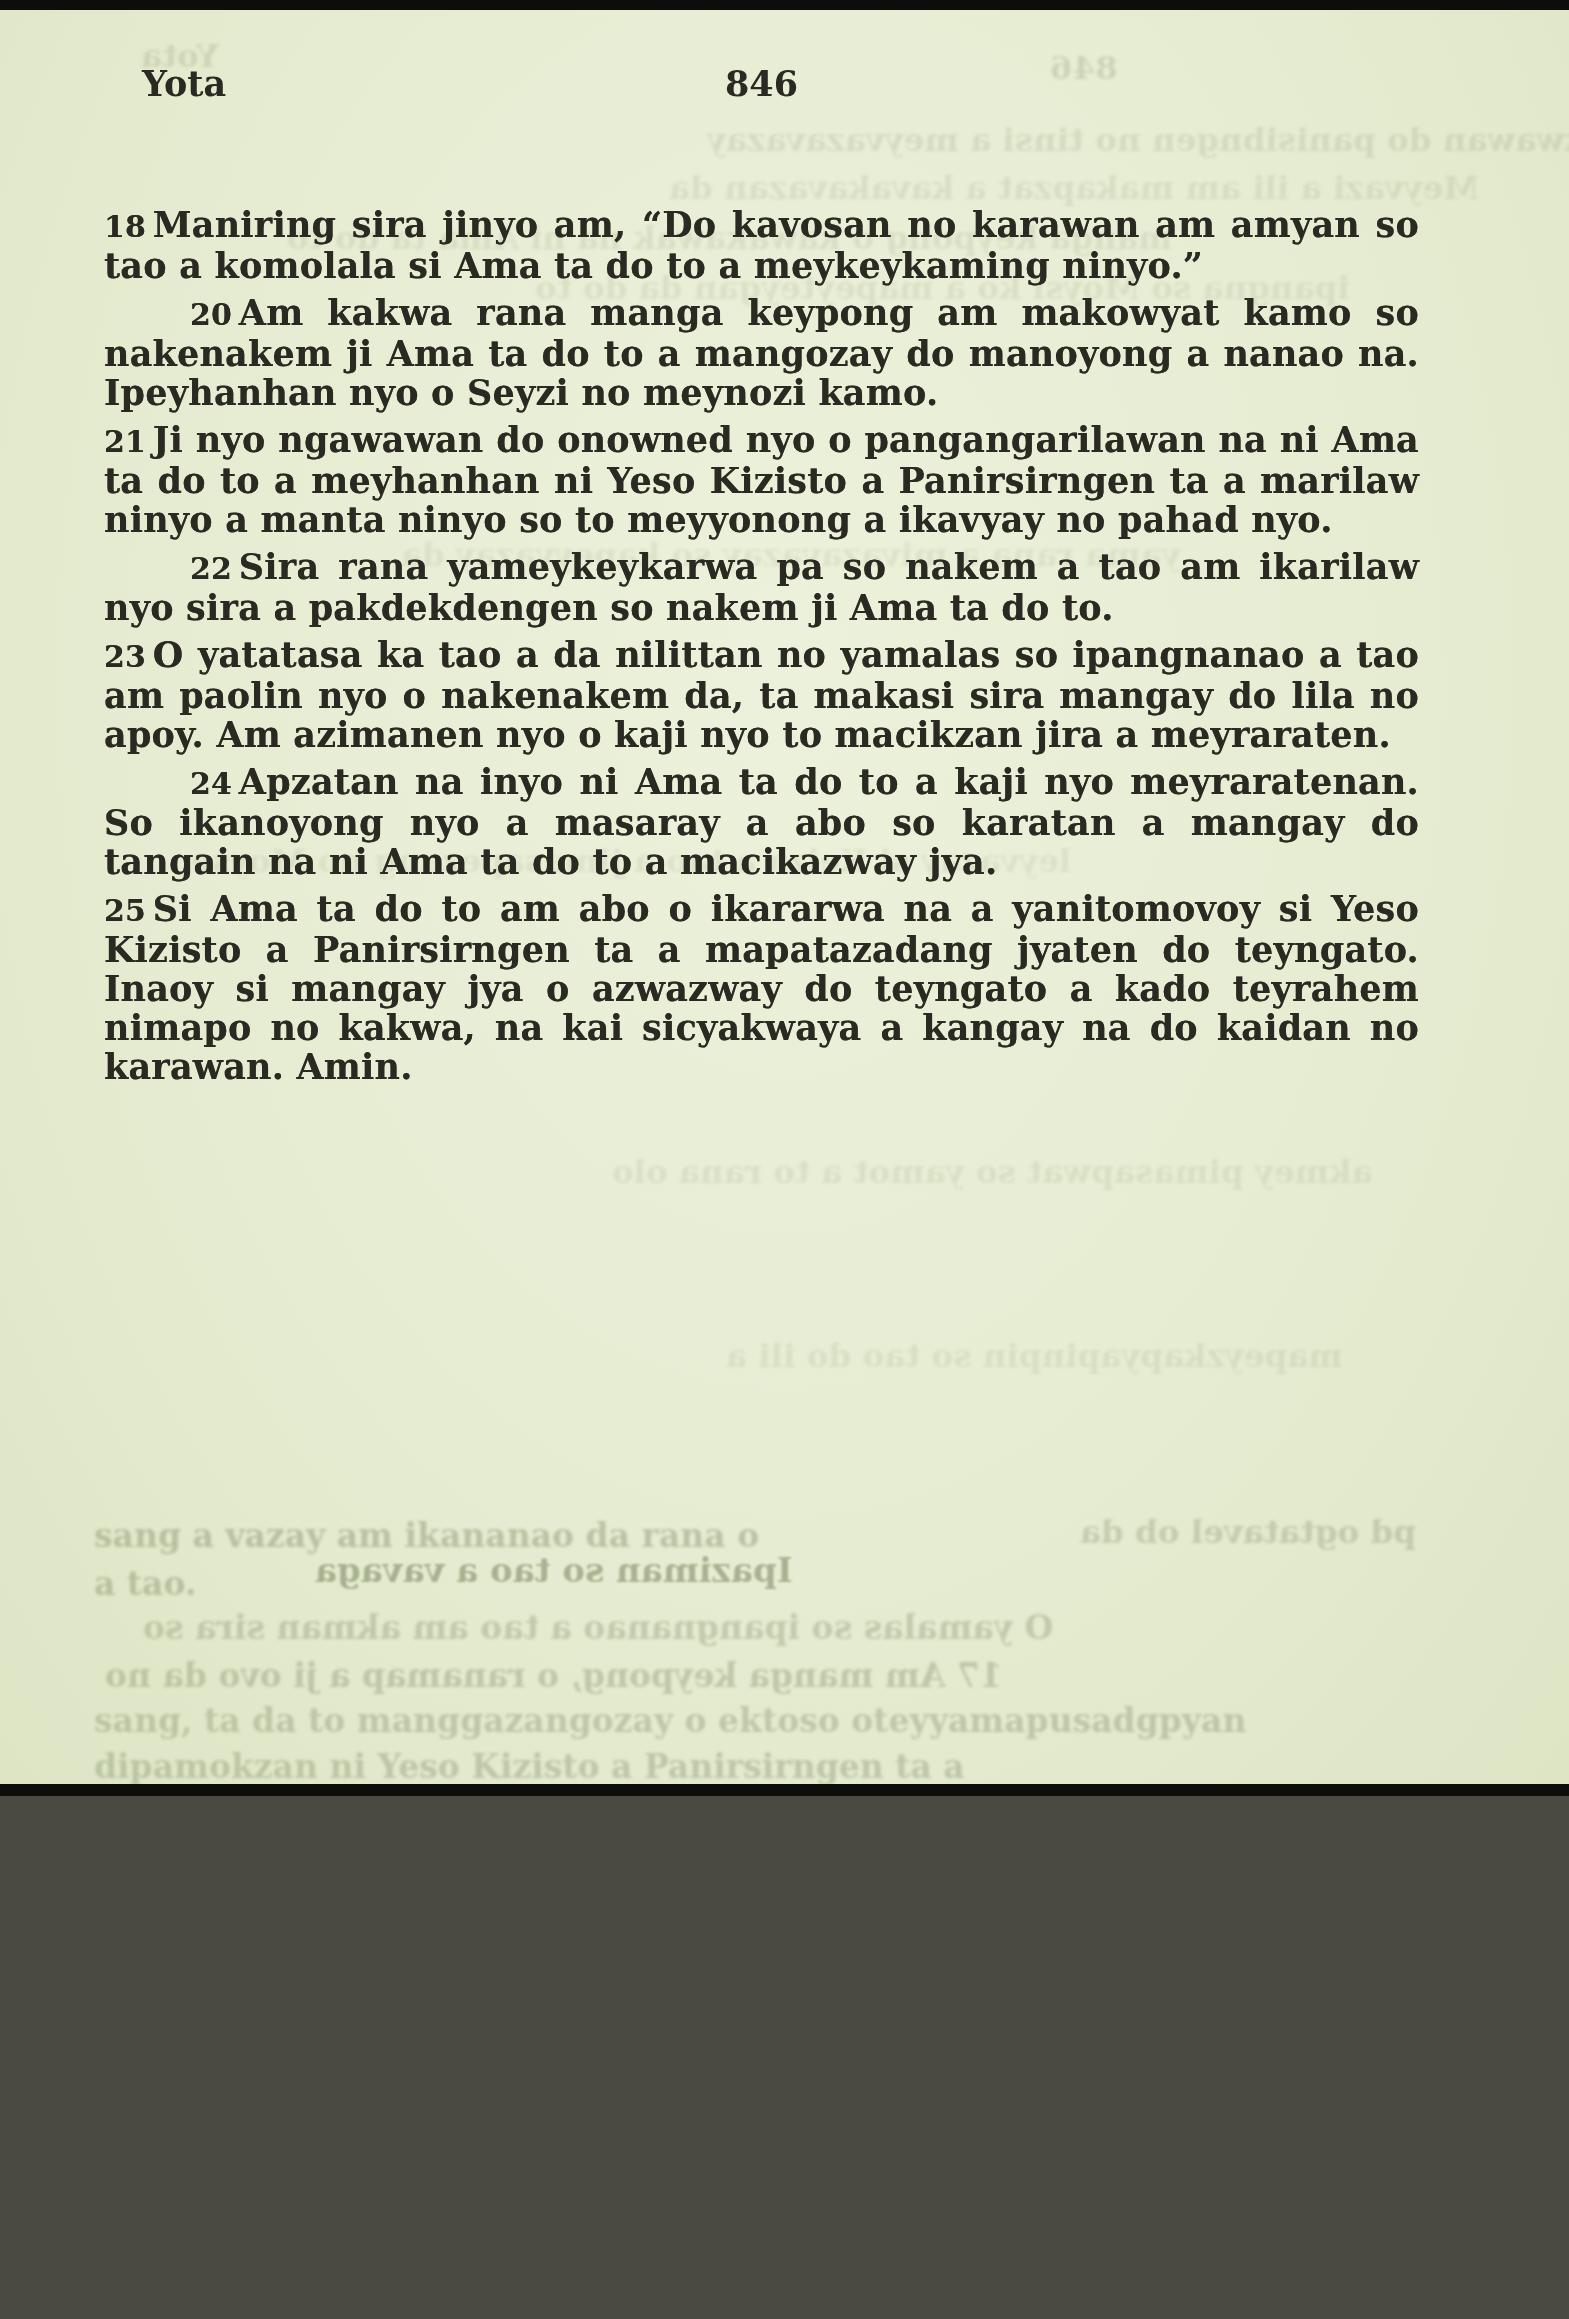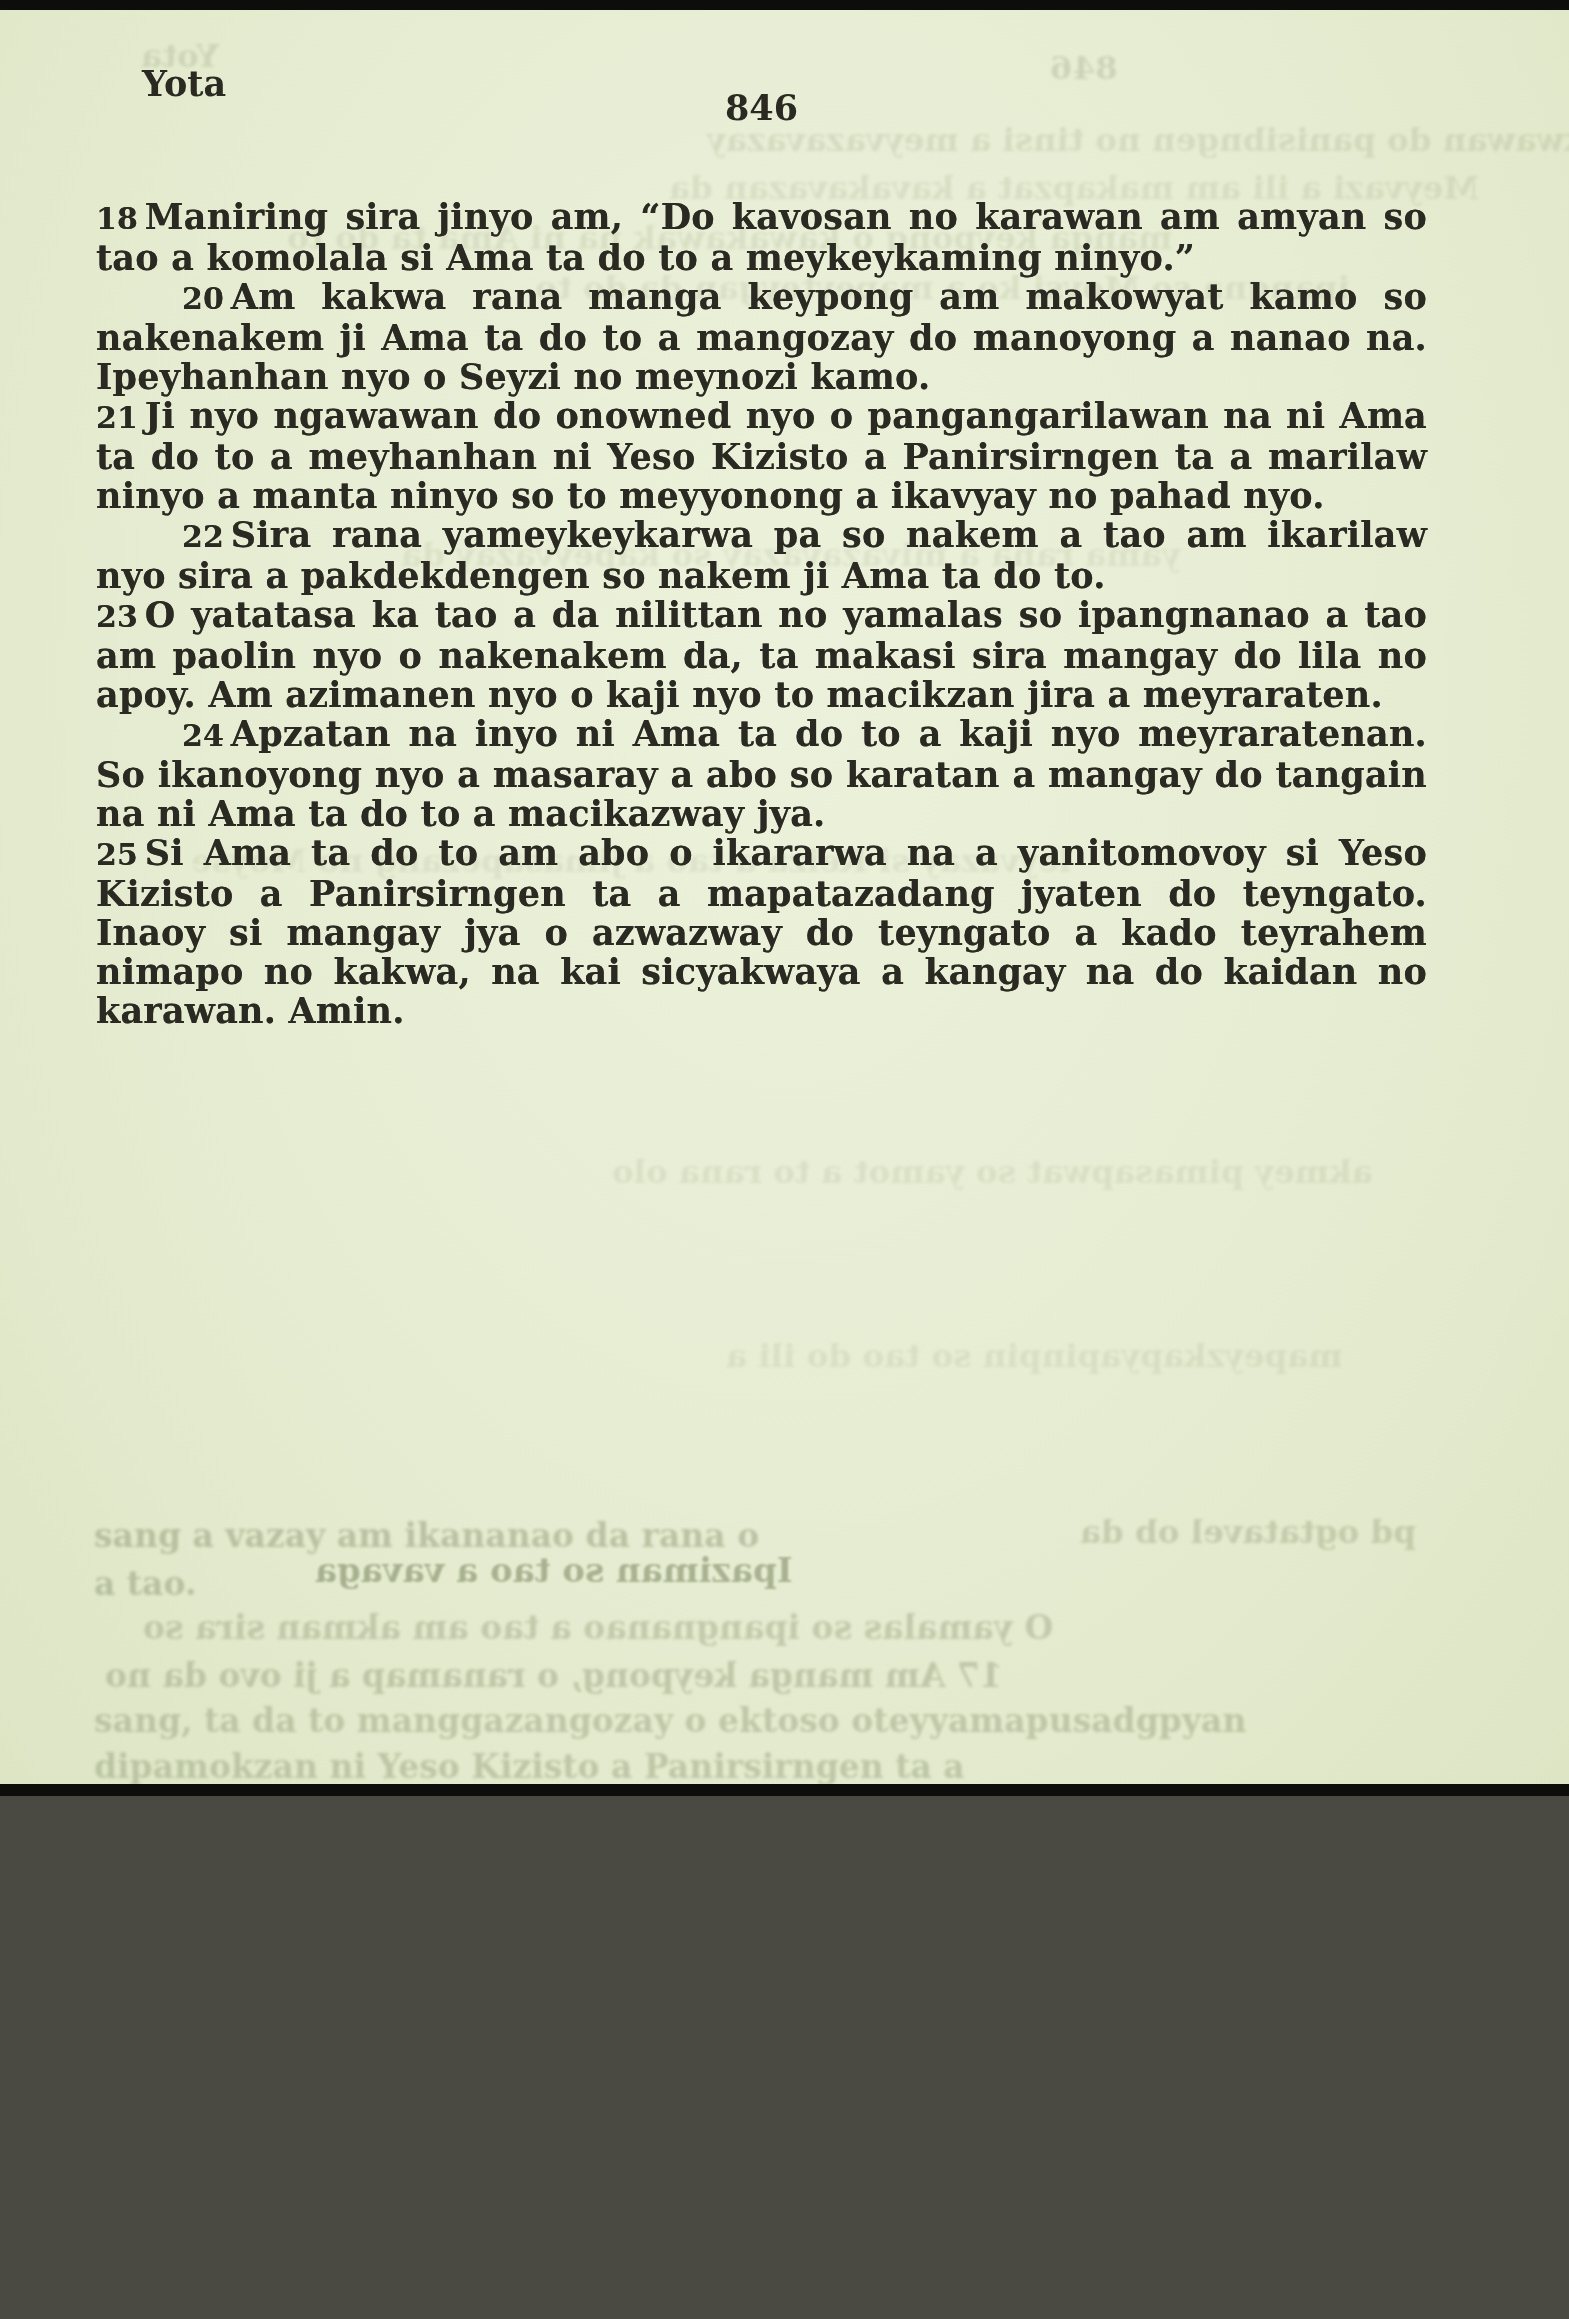--- a/index.html
+++ b/index.html
@@ -28,35 +28,35 @@
   .page-header {
     position: absolute;
     top: 63px;
     left: 96px;
     width: 1331px;
     height: 44px;
     font-size: 35px;
     font-weight: 700;
   }
   .book-title { position: absolute; left: 46px; top: 0; }
-  .page-number { position: absolute; left: 50%; transform: translateX(-50%); top: 0; margin-top: 24px; }
+  .page-number { position: absolute; left: 50%; transform: translateX(-50%); top: 0; }
 
   .text-block {
     position: absolute;
     top: 197px;
     left: 96px;
     width: 1331px;
     text-align: justify;
     font-size: 35px;
     line-height: 39px;
     font-weight: 600;
     letter-spacing: 0.2px;
     text-shadow: 0 0 0.6px rgba(43, 42, 34, 0.65);
   }
-  .verse { margin: 0; }
+  .verse { margin: 8px; }
   .verse.indent { text-indent: 86px; }
   .vnum {
     font-size: 30px;
     font-weight: 700;
     padding-right: 6.7px;
   }
 
   #ghost-layer {
     position: absolute;
     inset: 0;

